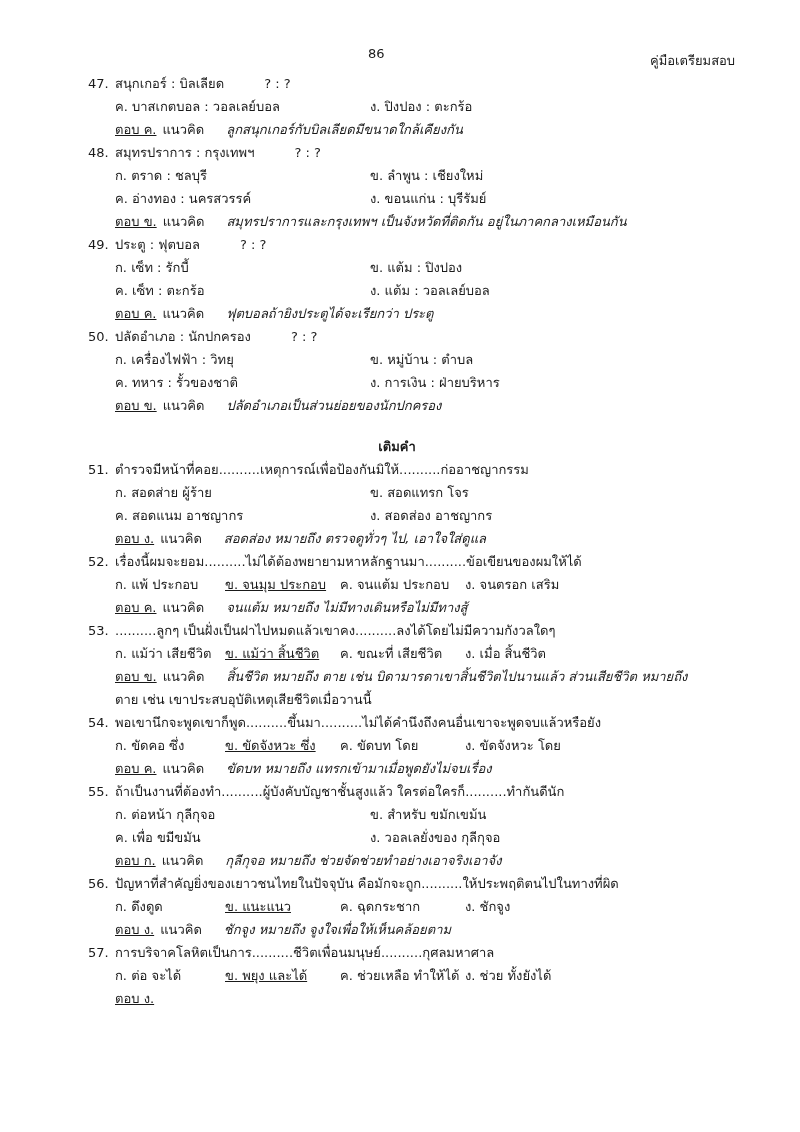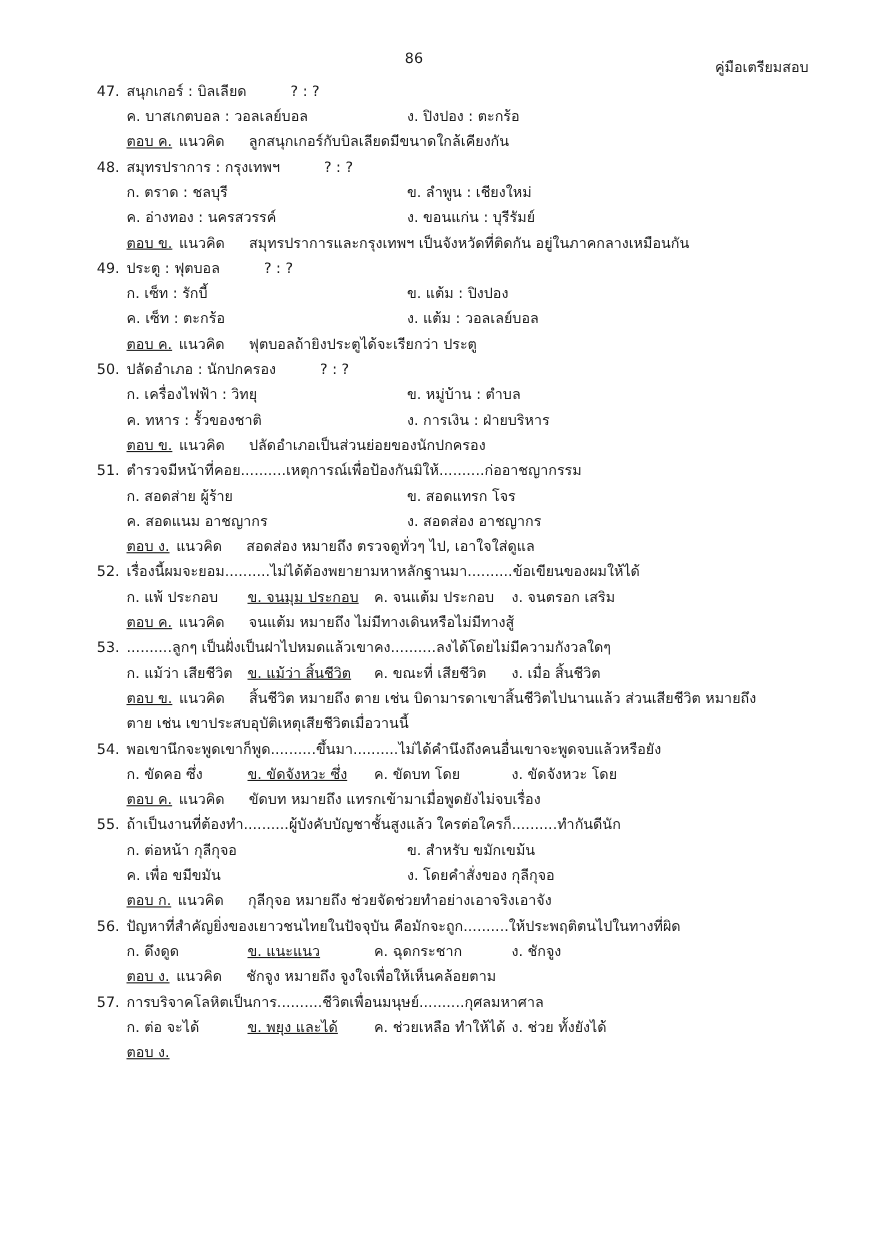--- a/index.html
+++ b/index.html
@@ -17,21 +17,21 @@
     .opts2 .opt.c0 { left: 27px; }
     .opts2 .opt.c1 { left: 282px; }
     .opts4 .opt { position: absolute; top: 0; }
     .opts4 .opt.c0 { left: 27px; }
     .opts4 .opt.c1 { left: 137px; text-decoration: underline; }
     .opts4 .opt.c2 { left: 252px; }
     .opts4 .opt.c3 { left: 377px; }
     .answer { padding-left: 27px; }
     .ans-label { text-decoration: underline; }
     .ans-concept { margin-left: 6px; }
-    .ans-text { margin-left: 22px; }
+    .ans-text { margin-left: 22px; font-style: italic; }
     .cont { padding-left: 27px; }
     .section-title { text-align: center; font-weight: bold; height: 23px; line-height: 23px; margin-top: 18px; padding-right: 22px; }
     .ratio-q { margin-left: 40px; }
   </style>
 </head>
 <body>
 
 <div class="page-number">86</div>
 <div class="running-header">คู่มือเตรียมสอบ</div>
 
@@ -94,20 +94,21 @@
     </div>
     <div class="line opts2">
       <span class="opt c0">ค. ทหาร : รั้วของชาติ</span>
       <span class="opt c1">ง. การเงิน : ฝ่ายบริหาร</span>
     </div>
     <div class="line answer">
       <span class="ans-label">ตอบ ข.</span><span class="ans-concept">แนวคิด</span><span class="ans-text">ปลัดอำเภอเป็นส่วนย่อยของนักปกครอง</span>
     </div>
   </div>
 
+  <div class="section-title">เติมคำ</div>
 
   <div class="q">
     <div class="line">
       <span class="qnum">51.</span><span>ตำรวจมีหน้าที่คอย..........เหตุการณ์เพื่อป้องกันมิให้..........ก่ออาชญากรรม</span>
     </div>
     <div class="line opts2">
       <span class="opt c0">ก. สอดส่าย ผู้ร้าย</span>
       <span class="opt c1">ข. สอดแทรก โจร</span>
     </div>
     <div class="line opts2">
@@ -168,21 +169,21 @@
   <div class="q">
     <div class="line">
       <span class="qnum">55.</span><span>ถ้าเป็นงานที่ต้องทำ..........ผู้บังคับบัญชาชั้นสูงแล้ว ใครต่อใครก็..........ทำกันดีนัก</span>
     </div>
     <div class="line opts2">
       <span class="opt c0">ก. ต่อหน้า กุลีกุจอ</span>
       <span class="opt c1">ข. สำหรับ ขมักเขม้น</span>
     </div>
     <div class="line opts2">
       <span class="opt c0">ค. เพื่อ ขมีขมัน</span>
-      <span class="opt c1">ง. โดยคำสั่งของ กุลีกุจอ</span>
+      <span class="opt c1">ง. วอลเลยั่งของ กุลีกุจอ</span>
     </div>
     <div class="line answer">
       <span class="ans-label">ตอบ ก.</span><span class="ans-concept">แนวคิด</span><span class="ans-text">กุลีกุจอ หมายถึง ช่วยจัดช่วยทำอย่างเอาจริงเอาจัง</span>
     </div>
   </div>
 
   <div class="q">
     <div class="line">
       <span class="qnum">56.</span><span>ปัญหาที่สำคัญยิ่งของเยาวชนไทยในปัจจุบัน คือมักจะถูก..........ให้ประพฤติตนไปในทางที่ผิด</span>
     </div>

